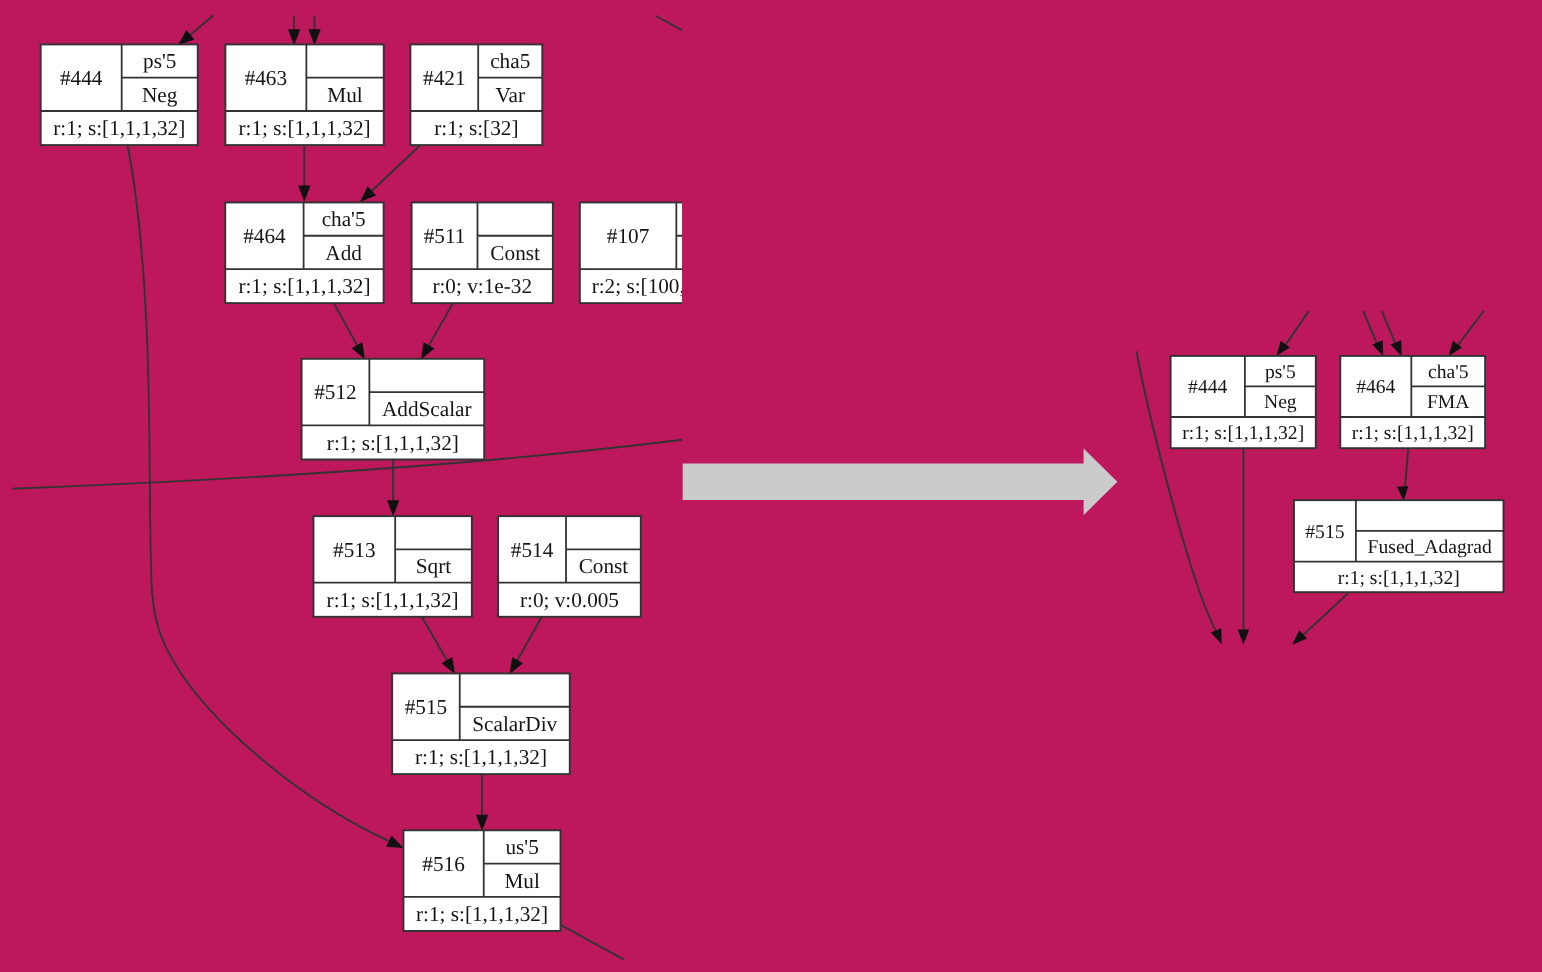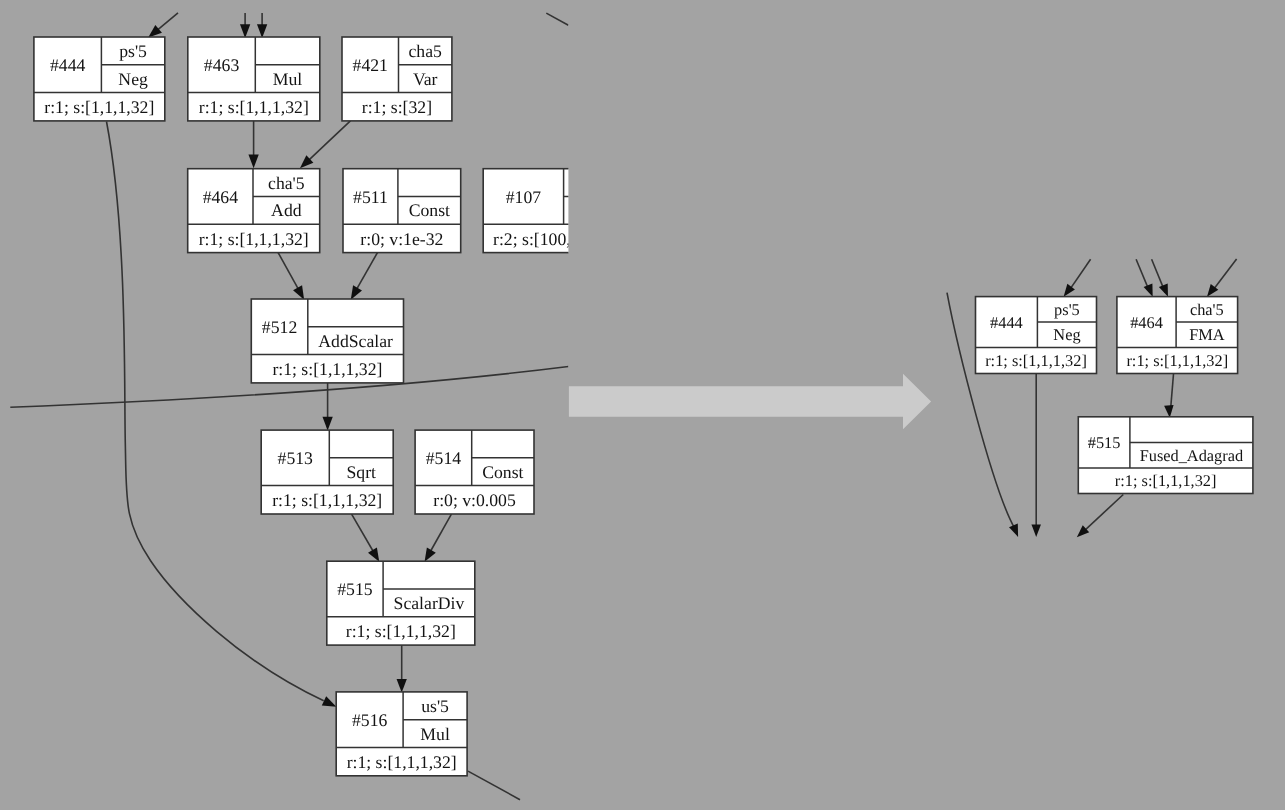--- a/index.html
+++ b/index.html
@@ -1,19 +1,19 @@
 <!DOCTYPE html>
 <html><head>
 <meta charset="utf-8">
 <style>
   html,body{margin:0;padding:0;background:#fff;}
   body{width:1285px;height:810px;overflow:hidden;
        -webkit-font-smoothing:antialiased;text-rendering:geometricPrecision;
        font-family:"Liberation Serif","DejaVu Serif",serif;}
-  #stage{position:relative;width:1285px;height:810px;background:#a3a3a3;overflow:hidden;
+  #stage{position:relative;width:1285px;height:810px;background:#be185d;overflow:hidden;
          transform:translateZ(0);will-change:transform;}
   svg#root{position:absolute;left:0;top:0;display:block;}
   .nodebox rect{fill:#ffffff;}
   .nodebox .frame{fill:none;stroke:#333;stroke-width:1.6;}
   .nodebox .rule{stroke:#333;stroke-width:1.5;}
   .ntext{font-family:"Liberation Serif","DejaVu Serif",serif;fill:#141414;}
   .edge{fill:none;stroke:#333;stroke-width:1.6;stroke-linecap:butt;}
   .ahead{fill:#101010;stroke:none;}
   .bigarrow{fill:#cbcbcb;stroke:none;}
 </style>

